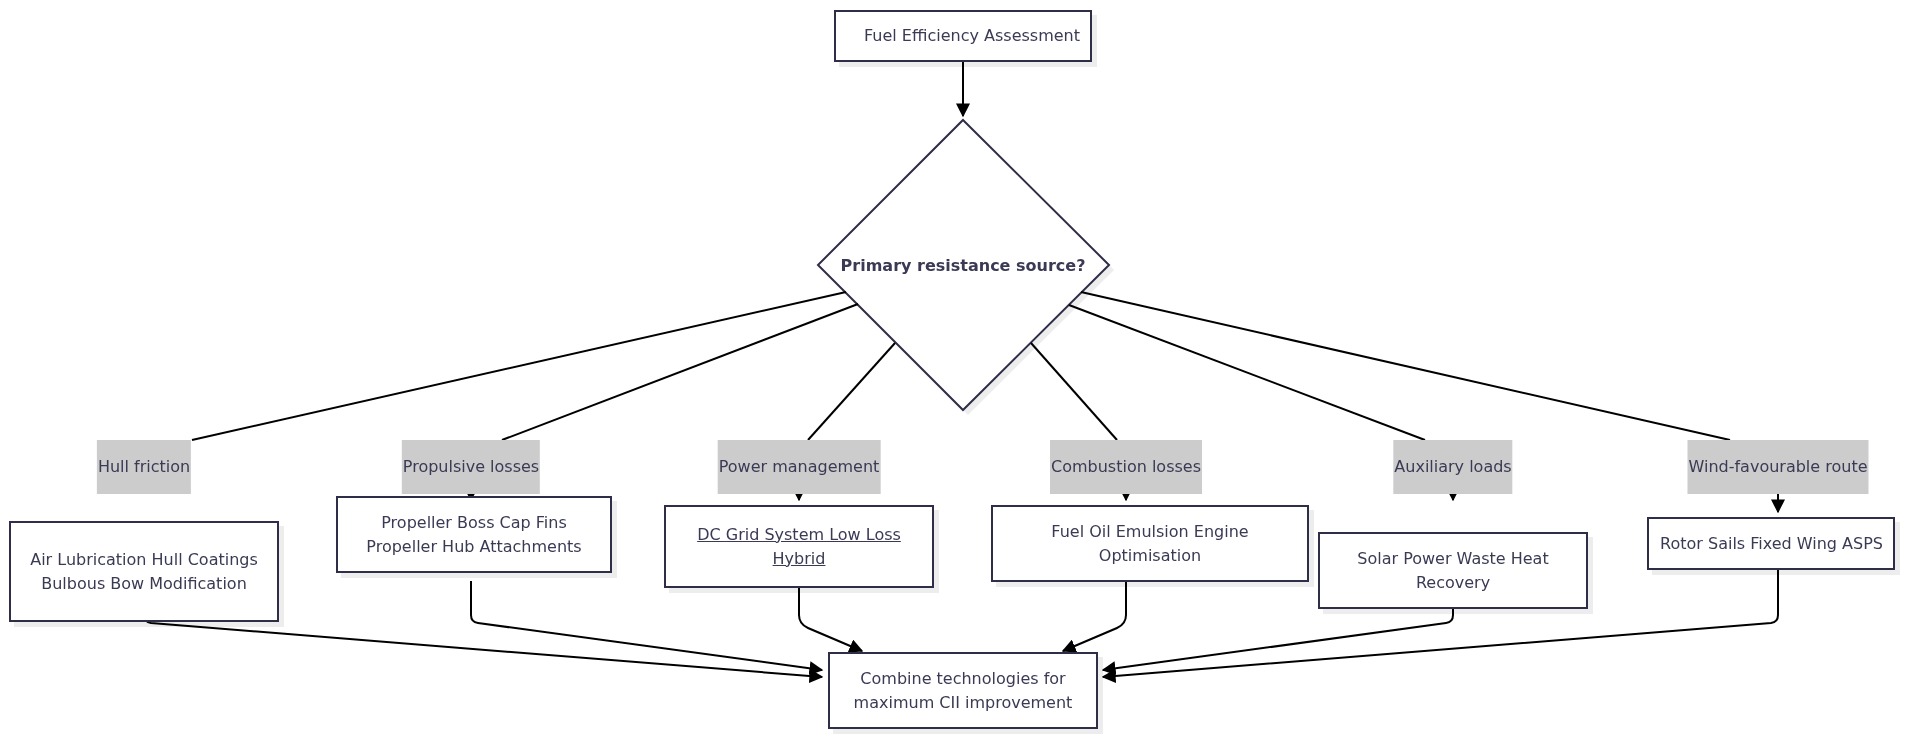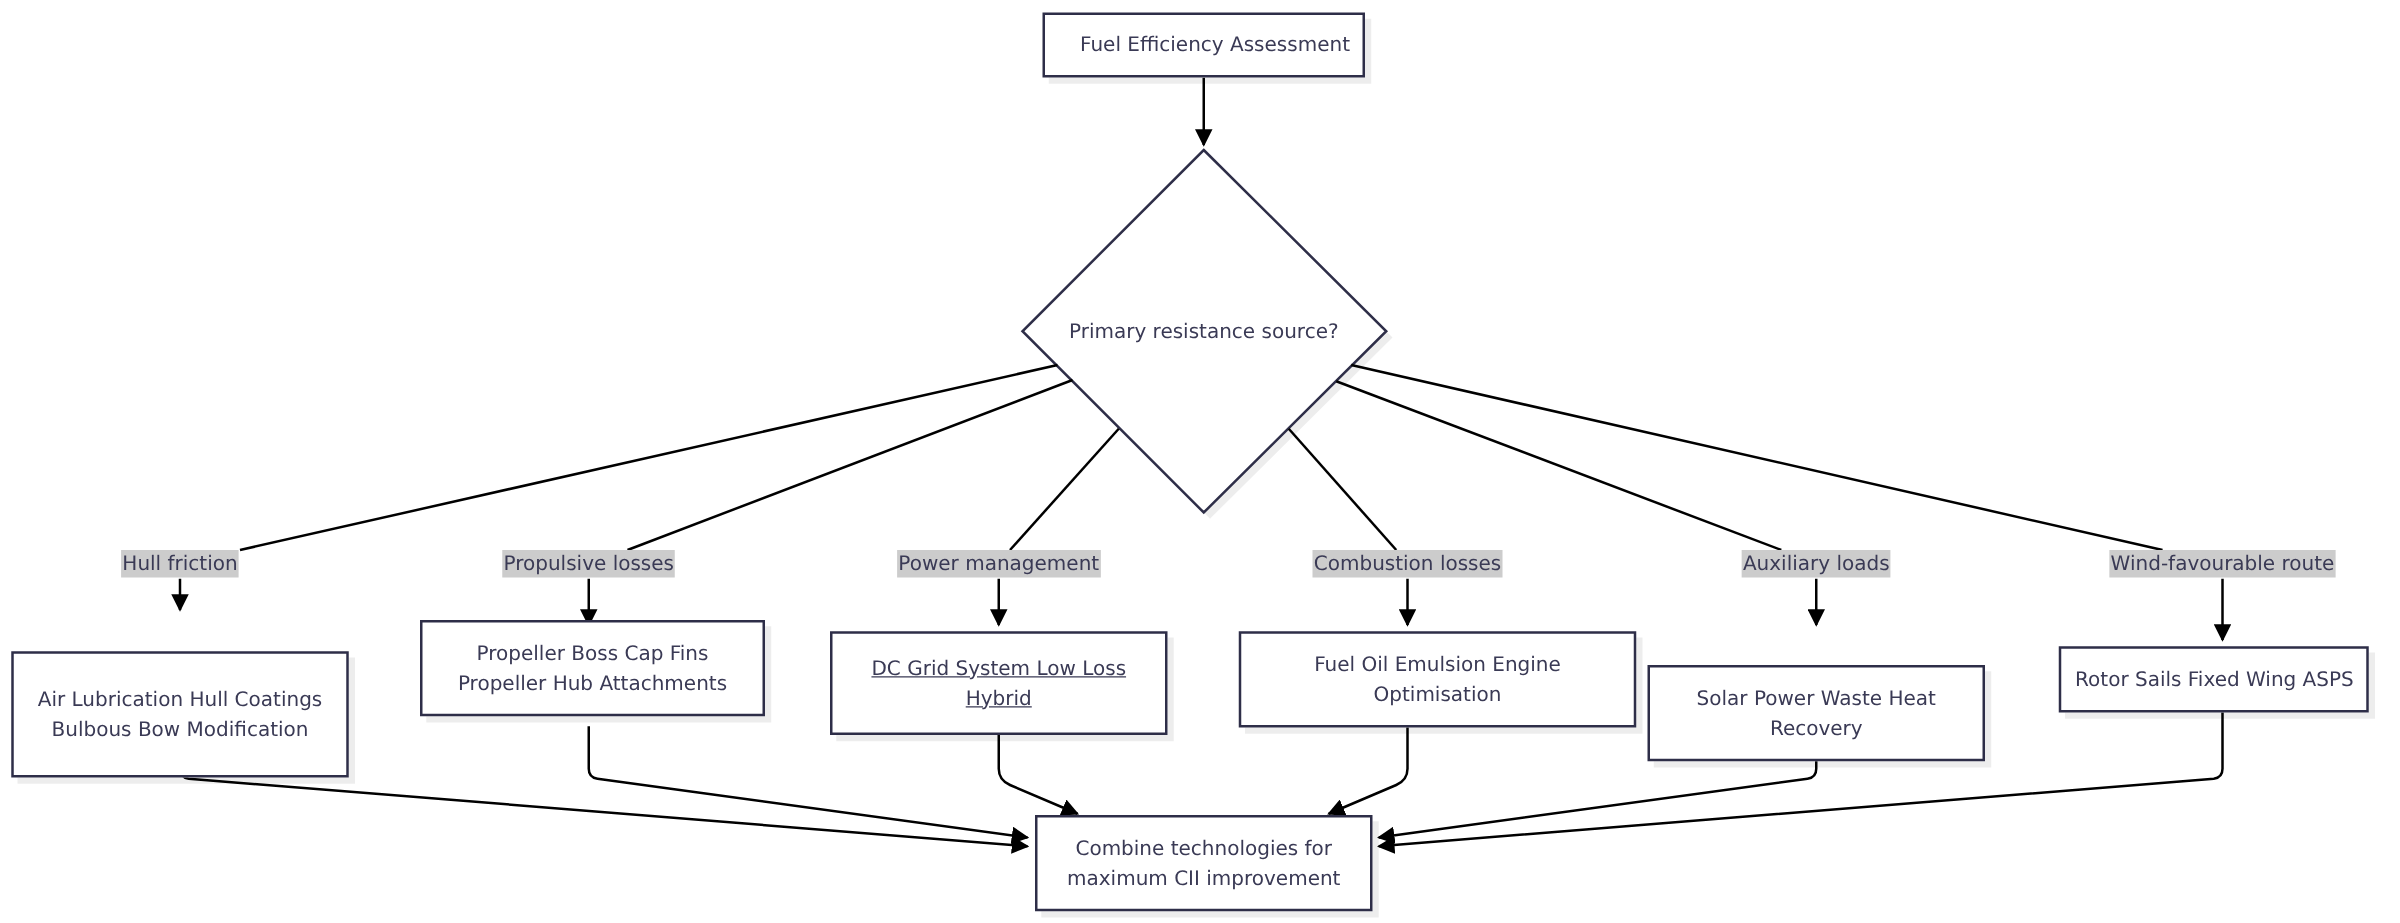--- a/index.html
+++ b/index.html
@@ -4,23 +4,23 @@
 <style>
   html, body { margin: 0; padding: 0; background: #ffffff; }
   body { width: 1920px; height: 738px; position: relative; overflow: hidden;
          font-family: "DejaVu Sans", sans-serif; color: #333344; }
   svg#edges { position: absolute; left: 0; top: 0; }
   .node { position: absolute; box-sizing: border-box; background: #ffffff;
           border: 2px solid #2e2e48; display: flex; align-items: center; justify-content: flex-end;
           text-align: center; font-size: 16px; line-height: 24px; color: #3a3a55;
           box-shadow: 5px 5px 0 rgba(0,0,0,0.07); padding: 0 10px; }
   .label { position: absolute; background: #cccccc; font-size: 16px; line-height: 22px;
-           color: #3a3a55; padding: 0 1px; white-space: nowrap; transform: translateX(-50%); }
+           color: #3a3a55; padding: 16px 1px; white-space: nowrap; transform: translateX(-50%); }
   .diamond-text { position: absolute; font-size: 16px; color: #3a3a55; white-space: nowrap;
-                  transform: translate(-50%, -50%); }
+                  transform: translate(-50%, -50%); font-weight: bold; }
 </style>
 </head>
 <body>
 
 <svg id="edges" width="1920" height="738">
   <defs>
     <marker id="arrow" viewBox="0 0 10 10" refX="9" refY="5" markerWidth="7" markerHeight="7" orient="auto">
       <path d="M0,0 L10,5 L0,10 z" fill="#000"></path>
     </marker>
   </defs>

